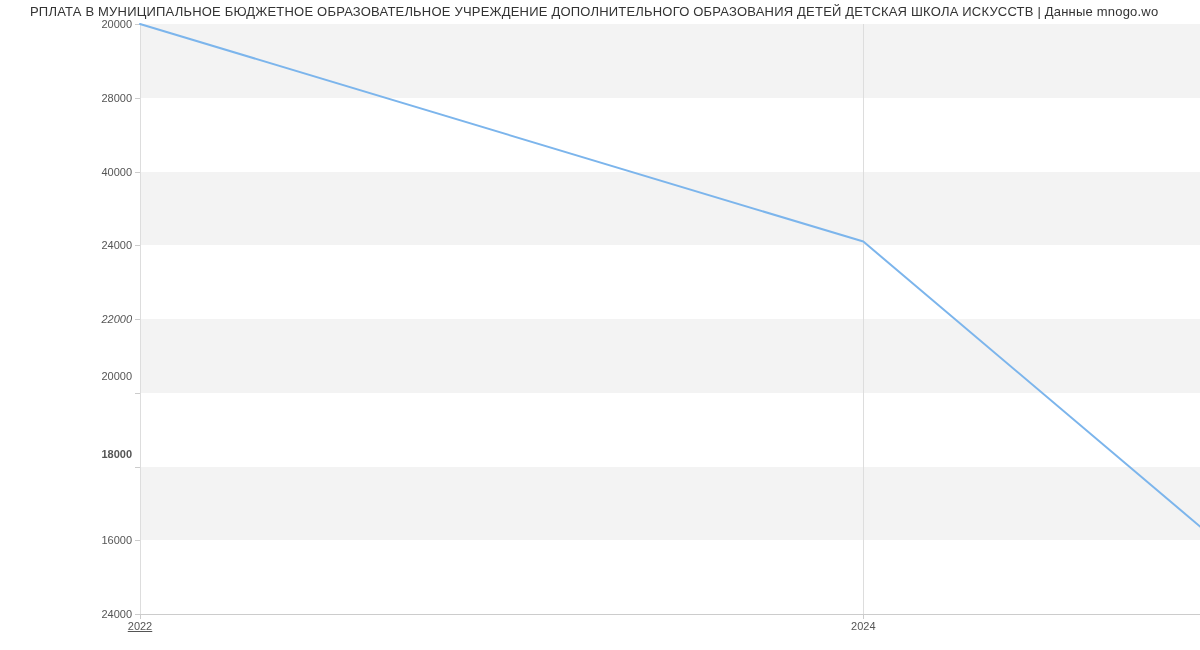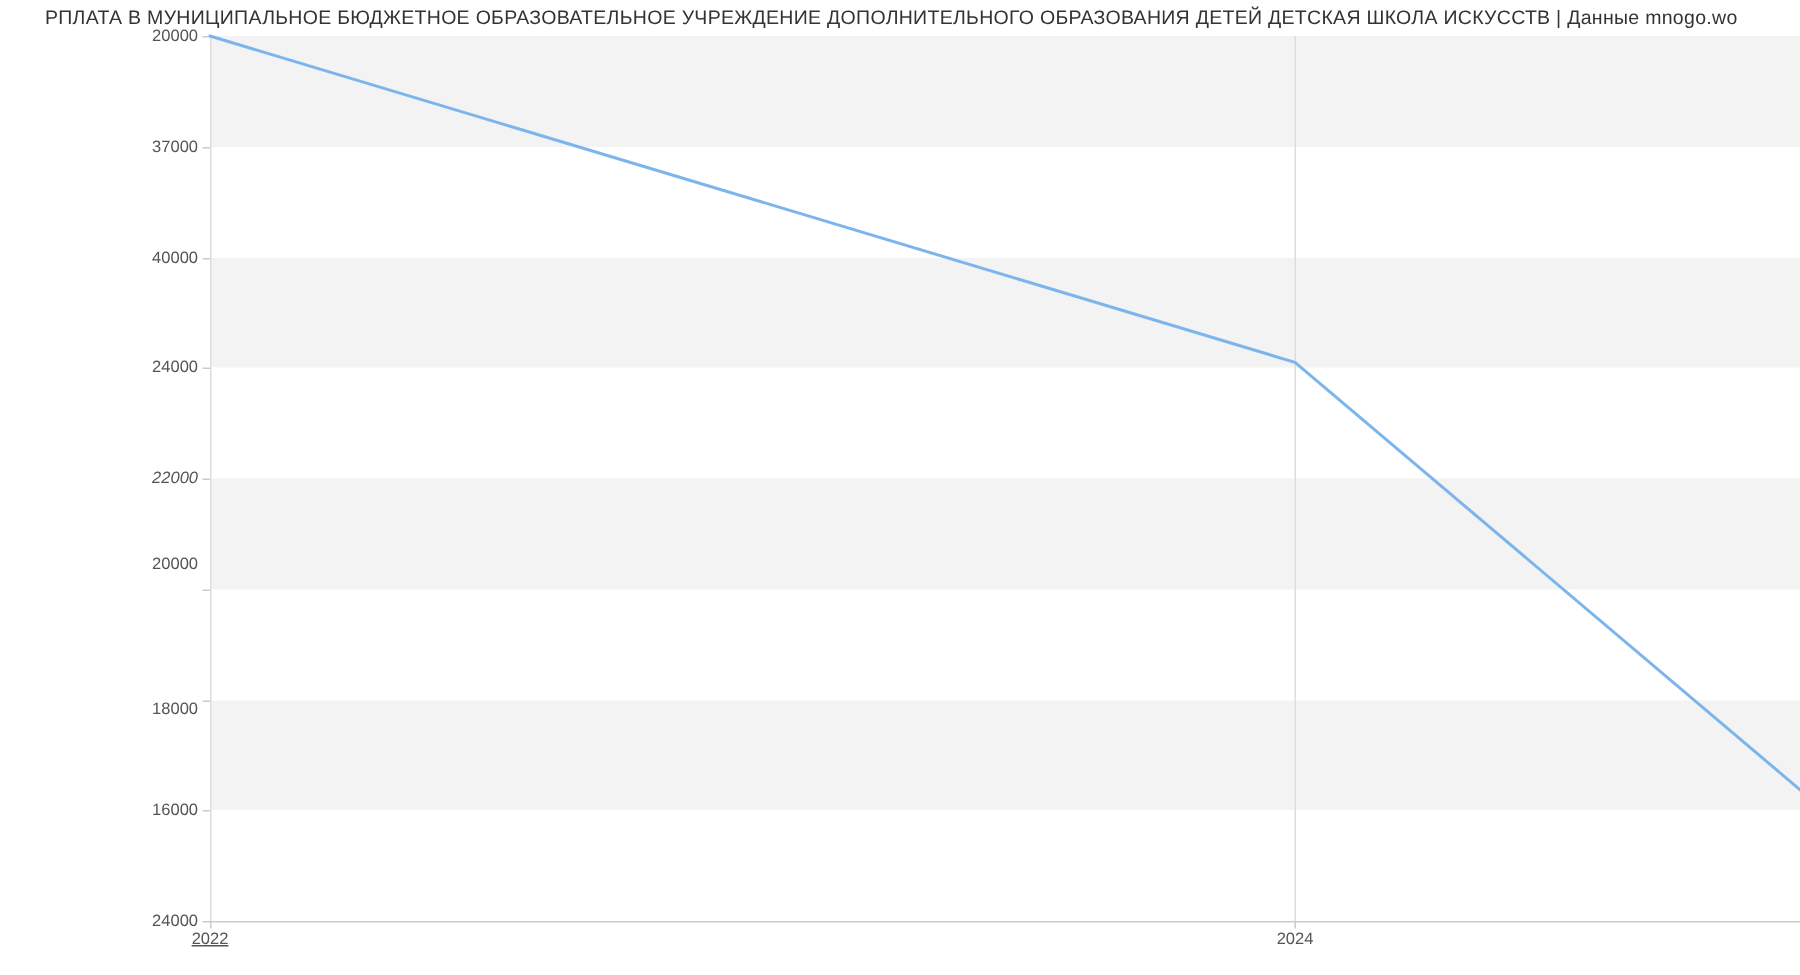--- a/index.html
+++ b/index.html
@@ -100,31 +100,31 @@
 
 <div class="chart-container">
   <div class="chart-title">РПЛАТА В МУНИЦИПАЛЬНОЕ БЮДЖЕТНОЕ ОБРАЗОВАТЕЛЬНОЕ УЧРЕЖДЕНИЕ ДОПОЛНИТЕЛЬНОГО ОБРАЗОВАНИЯ ДЕТЕЙ ДЕТСКАЯ ШКОЛА ИСКУССТВ | Данные mnogo.wo</div>
 
   <div id="y-axis-layer">
       <div class="y-tick-mark" style="top: 614px;"></div>
       <div class="y-tick-label" style="top: 614px;">24000</div>
       <div class="y-tick-mark" style="top: 540.25px;"></div>
       <div class="y-tick-label" style="top: 540.25px;">16000</div>
       <div class="y-tick-mark" style="top: 466.5px;"></div>
-      <div class="y-tick-label" style="top: 473px;">18000</div>
+      <div class="y-tick-label" style="top: 454px; font-weight: bold;">18000</div>
       <div class="y-tick-mark" style="top: 392.75px;"></div>
       <div class="y-tick-label" style="top: 376px;">20000</div>
       <div class="y-tick-mark" style="top: 319px;"></div>
       <div class="y-tick-label" style="top: 319px; font-style: italic;">22000</div>
       <div class="y-tick-mark" style="top: 245.25px;"></div>
       <div class="y-tick-label" style="top: 245.25px; text-align: right;">24000</div>
       <div class="y-tick-mark" style="top: 171.5px;"></div>
       <div class="y-tick-label" style="top: 171.5px;">40000</div>
       <div class="y-tick-mark" style="top: 97.75px;"></div>
-      <div class="y-tick-label" style="top: 97.75px;">37000</div>
+      <div class="y-tick-label" style="top: 97.75px;">28000</div>
       <div class="y-tick-mark" style="top: 24px;"></div>
       <div class="y-tick-label" style="top: 24px;">20000</div>
     </div>
   <div id="x-axis-layer">
       <div class="x-tick-label" style="left: 110px; text-decoration: underline;">2022</div>
       <div class="x-tick-mark" style="left: 110px;"></div>
       <div class="x-tick-label" style="left: 833.333px;">2024</div>
       <div class="x-tick-mark" style="left: 833.333px;"></div>
       <div class="x-tick-label" style="left: 1195px;">2025</div>
       <div class="x-tick-mark" style="left: 1195px;"></div>

